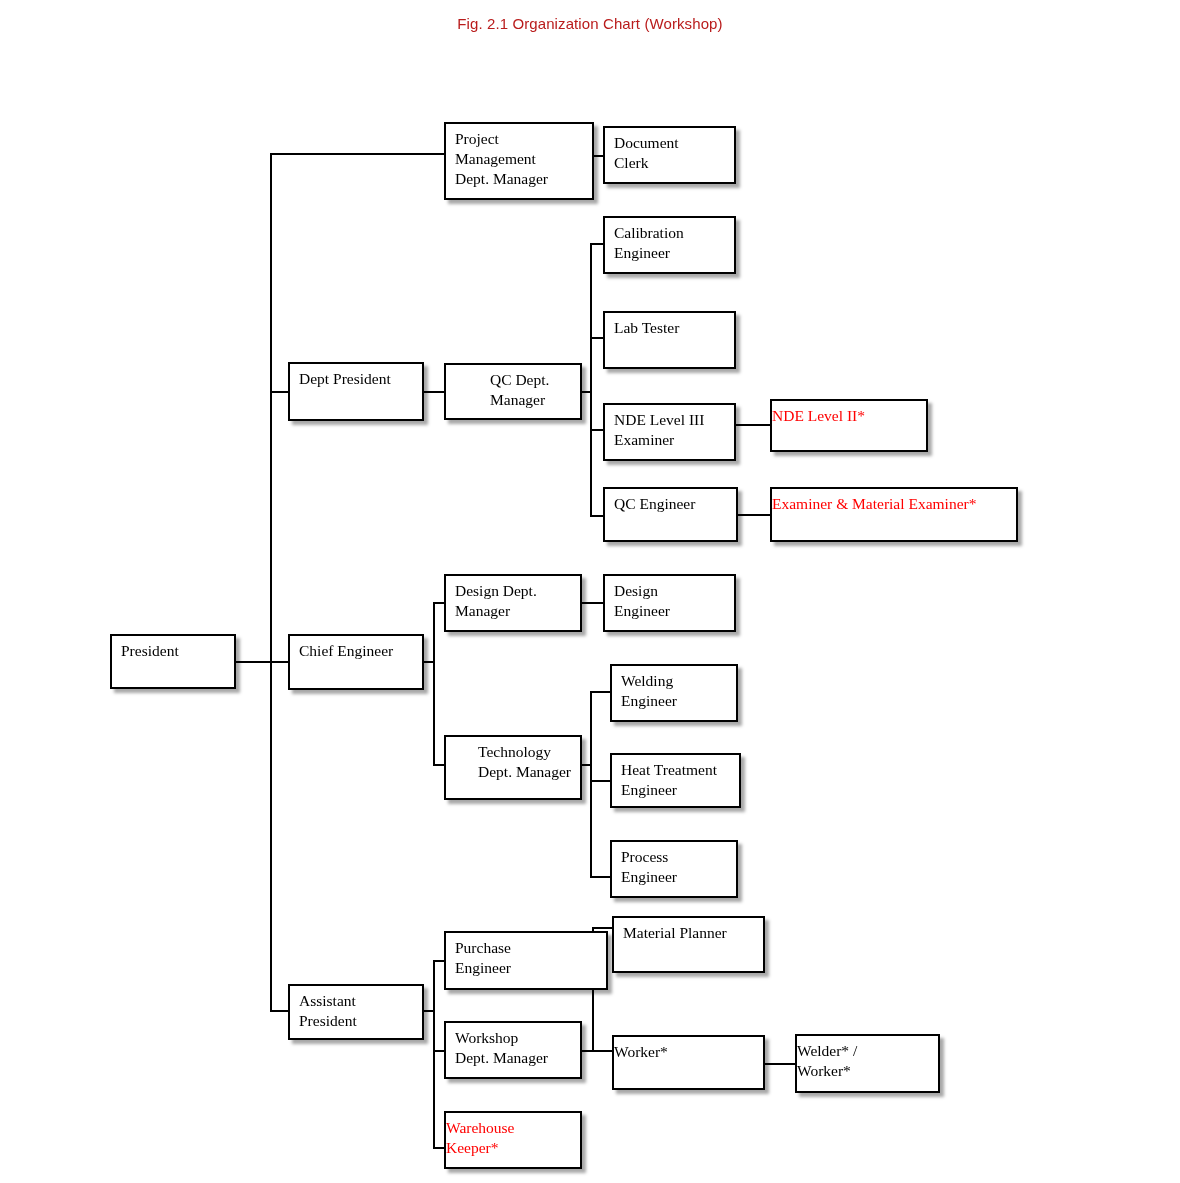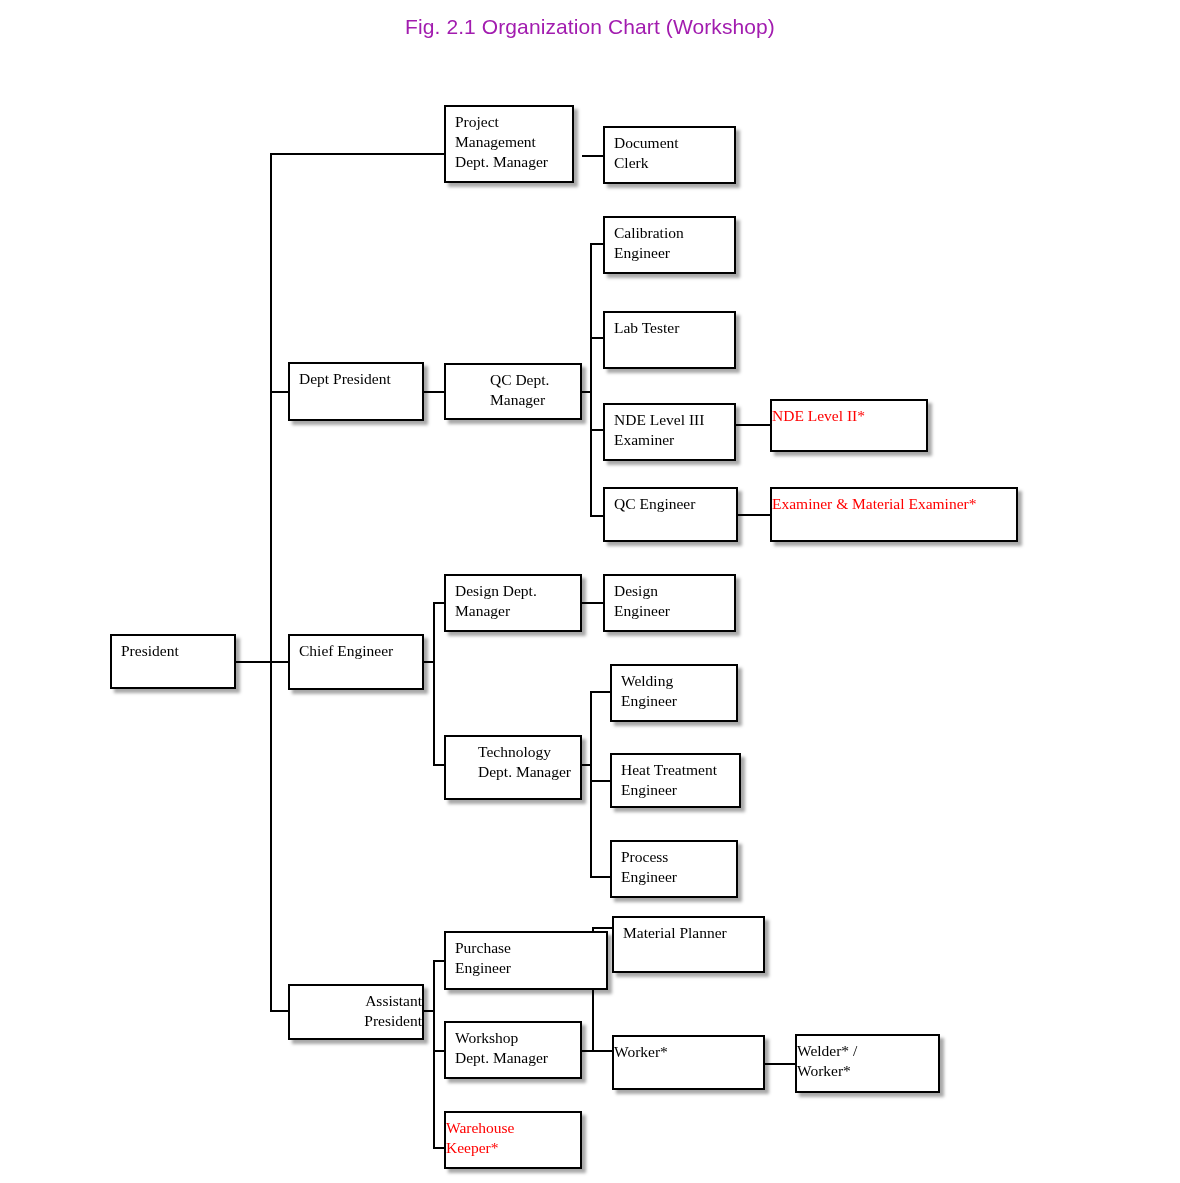--- a/index.html
+++ b/index.html
@@ -15,22 +15,22 @@
     overflow: hidden;
     font-family: "Liberation Serif", "DejaVu Serif", serif;
   }
   #chart-title {
     position: absolute;
     left: 0;
     top: 15px;
     width: 1180px;
     text-align: center;
     font-family: "Liberation Sans", "DejaVu Sans", sans-serif;
-    font-size: 21px;
-    color: #a21caf;
+    font-size: 15px;
+    color: #b91c1c;
     letter-spacing: 0.1px;
   }
   .node {
     position: absolute;
     box-sizing: border-box;
     background: #ffffff;
     border: 2px solid #000000;
     box-shadow: 4px 4px 3px rgba(0,0,0,0.34);
     font-size: 15.5px;
     line-height: 1.30;
@@ -104,29 +104,29 @@
   <div class="line h" style="left:582px; top:960px; width:12px;"></div>
   <div class="line h" style="left:582px; top:1050px; width:12px;"></div>
   <div class="line v" style="left:592px; top:927px; height:125px;"></div>
   <div class="line h" style="left:592px; top:927px; width:21px;"></div>
   <div class="line h" style="left:592px; top:1050px; width:21px;"></div>
 
   <div class="line h" style="left:765px; top:1063px; width:32px;"></div>
 
   <div class="node" style="left:110px; top:634px; width:126px; height:55px;">President</div>
 
-  <div class="node" style="left:444px; top:105px; width:130px; height:78px;">Project
+  <div class="node" style="left:444px; top:122px; width:150px; height:78px;">Project
 Management
 Dept. Manager</div>
 
   <div class="node" style="left:288px; top:362px; width:136px; height:59px;">Dept President</div>
 
   <div class="node" style="left:288px; top:634px; width:136px; height:56px;">Chief Engineer</div>
 
-  <div class="node" style="left:288px; top:984px; width:136px; height:56px;text-align:right;">Assistant
+  <div class="node" style="left:288px; top:984px; width:136px; height:56px;">Assistant
 President</div>
 
   <div class="node" style="left:603px; top:126px; width:133px; height:58px;">Document
 Clerk</div>
 
   <div class="node" style="left:444px; top:363px; width:138px; height:57px;padding-left:44px;">QC Dept.
 Manager</div>
 
   <div class="node" style="left:444px; top:574px; width:138px; height:58px;">Design Dept.
 Manager</div>

